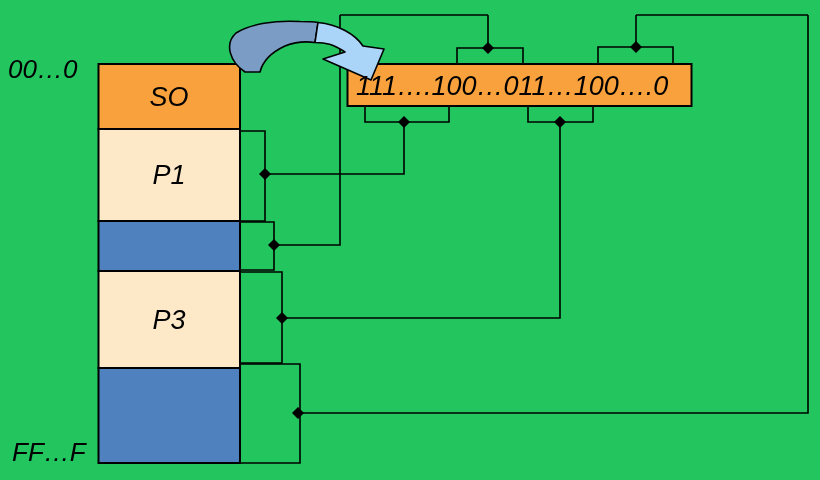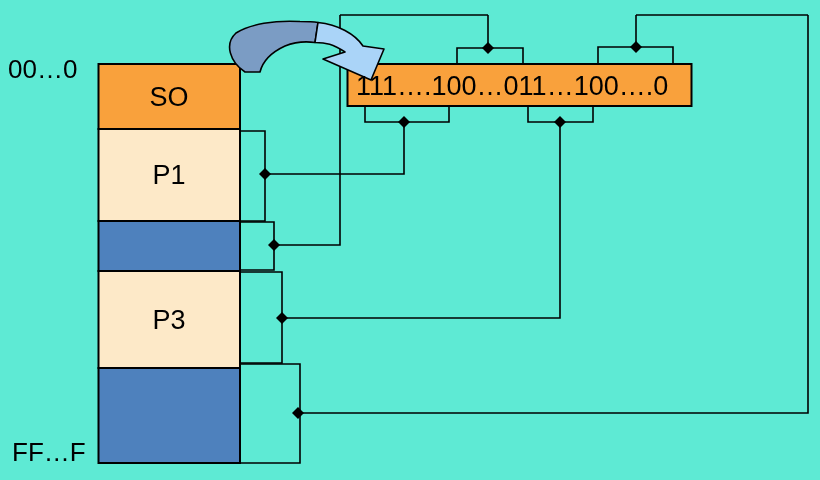--- a/index.html
+++ b/index.html
@@ -1,16 +1,16 @@
 <!DOCTYPE html>
 <html><head>
 <meta charset="utf-8">
 <style>
   html, body { margin: 0; padding: 0; background: #ffffff; }
-  .stage { position: relative; width: 820px; height: 480px; background: #5eead4; overflow: hidden; }
+  .stage { position: relative; width: 820px; height: 480px; background: #22c55e; overflow: hidden; font-style: italic; }
   svg { display: block; }
   .conn { fill: none; stroke: #000000; stroke-width: 1.6; }
   .bracket { fill: none; stroke: #000000; stroke-width: 1.6; }
   .boxline { stroke: #000000; stroke-width: 2; }
   .diamond { fill: #000000; stroke: none; }
   text { font-family: "Liberation Sans", "DejaVu Sans", sans-serif; fill: #000000; }
   .seg-label { font-size: 27px; text-anchor: middle; }
   .addr-label { font-size: 26px; }
   .bits-label { font-size: 27px; }
   .arrow-path { stroke: #000000; stroke-width: 1.6; stroke-linejoin: round; }

